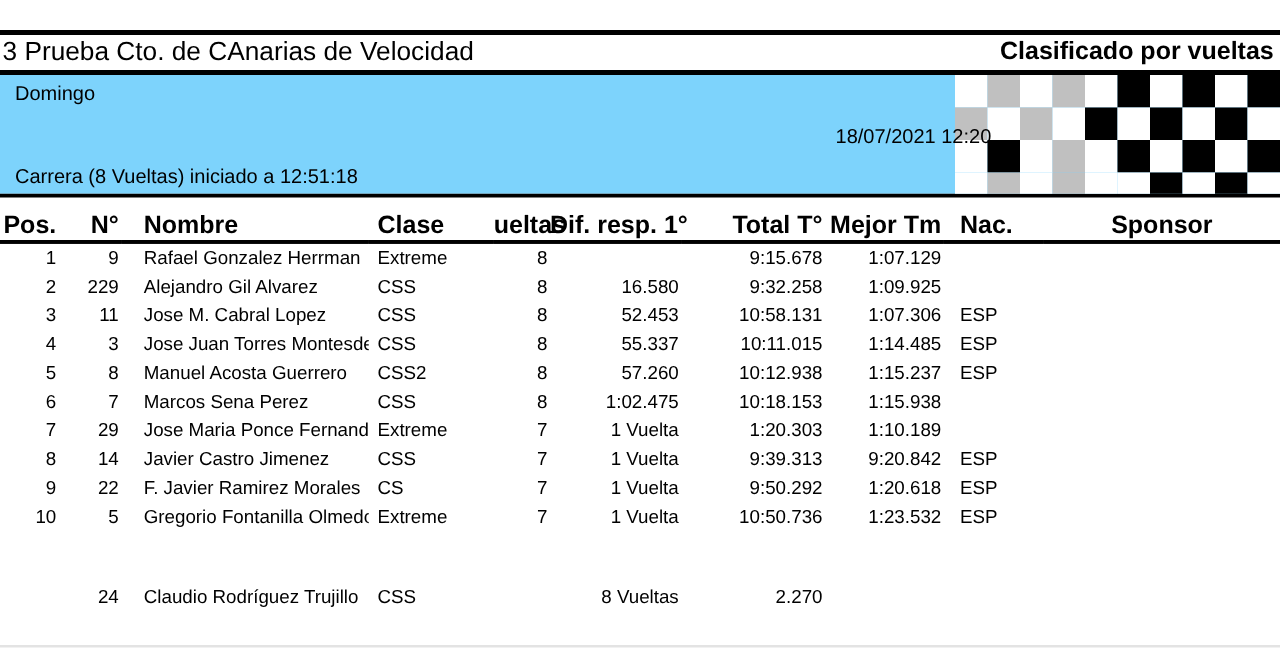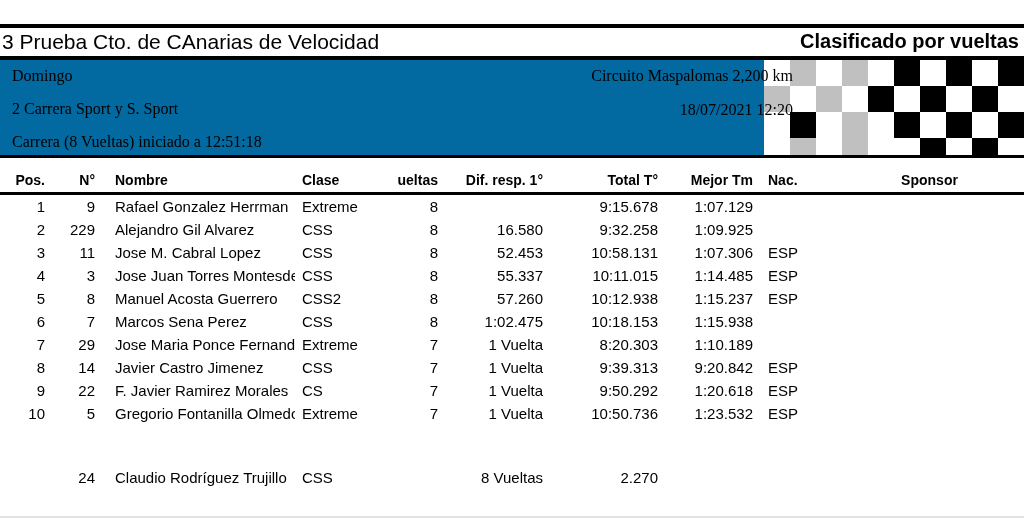--- a/index.html
+++ b/index.html
@@ -25,21 +25,21 @@
   #session  { left:12px;  top:73px; }
   .checker {
     position:absolute; right:0; top:0; width:260px; height:95px; overflow:hidden;
     display:grid; grid-template-columns:repeat(10,26px); grid-auto-rows:26px; z-index:1;
   }
 
   table.results { position:absolute; left:0; width:1024px; border-collapse:collapse; table-layout:fixed; }
   #main-table { top:168px; }
   #nc-table   { top:466px; }
   table.results th {
-    font-size:14px; font-weight:bold; height:24px; padding:0;
+    font-size:20px; font-weight:bold; height:24px; padding:0;
     border-bottom:3px solid #000; vertical-align:middle; white-space:nowrap;
   }
   table.results td {
     font-size:15px; height:23px; padding:0; vertical-align:middle;
     white-space:nowrap; overflow:hidden;
   }
   .c-pos     { text-align:right;  padding-right:3px  !important; }
   .c-num     { text-align:right;  padding-right:2px  !important; }
   .c-name    { text-align:left;   padding-left:18px  !important; }
   .c-clase   { text-align:left;   padding-left:7px   !important; }
@@ -59,21 +59,21 @@
 
 <div class="doc">
 
   <div class="hr" id="rule-top" style="background: rgb(0, 0, 0);"></div>
 
   <div class="title">3 Prueba Cto. de CAnarias de Velocidad</div>
   <div class="classified">Clasificado por vueltas</div>
 
   <div class="hr" id="rule-mid" style="background: rgb(0, 0, 0);"></div>
 
-  <div class="band" style="background: #0369a1; font-family: Liberation Serif, serif;">
+  <div class="band" style="background: #7dd3fc;">
     <div class="checker">
         <div style="background: rgb(255, 255, 255);"></div>
         <div style="background: rgb(192, 192, 192);"></div>
         <div style="background: rgb(255, 255, 255);"></div>
         <div style="background: rgb(192, 192, 192);"></div>
         <div style="background: rgb(255, 255, 255);"></div>
         <div style="background: rgb(0, 0, 0);"></div>
         <div style="background: rgb(255, 255, 255);"></div>
         <div style="background: rgb(0, 0, 0);"></div>
         <div style="background: rgb(255, 255, 255);"></div>
@@ -103,22 +103,20 @@
         <div style="background: rgb(255, 255, 255);"></div>
         <div style="background: rgb(192, 192, 192);"></div>
         <div style="background: rgb(255, 255, 255);"></div>
         <div style="background: rgb(255, 255, 255);"></div>
         <div style="background: rgb(0, 0, 0);"></div>
         <div style="background: rgb(255, 255, 255);"></div>
         <div style="background: rgb(0, 0, 0);"></div>
         <div style="background: rgb(255, 255, 255);"></div>
       </div>
     <div class="txt" id="day">Domingo</div>
-    <div class="txt" id="circuit">Circuito Maspalomas 2,200 km</div>
-    <div class="txt" id="race">2 Carrera Sport y S. Sport</div>
     <div class="txt" id="datetime">18/07/2021 12:20</div>
     <div class="txt" id="session">Carrera (8 Vueltas) iniciado a 12:51:18</div>
   </div>
 
   <div class="hr" id="rule-band" style="background: rgb(0, 0, 0);"></div>
 
   <table class="results" id="main-table">
     <colgroup>
       <col style="width:48px">
         <col style="width:49px">
@@ -224,21 +222,21 @@
     <td class="c-sponsor"></td>
   </tr>
 
   <tr>
     <td class="c-pos">7</td>
     <td class="c-num">29</td>
     <td class="c-name">Jose Maria Ponce Fernande</td>
     <td class="c-clase">Extreme</td>
     <td class="c-vueltas">7</td>
     <td class="c-dif">1 Vuelta</td>
-    <td class="c-total">8:20.303</td>
+    <td class="c-total">1:20.303</td>
     <td class="c-mejor">1:10.189</td>
     <td class="c-nac"></td>
     <td class="c-sponsor"></td>
   </tr>
 
   <tr>
     <td class="c-pos">8</td>
     <td class="c-num">14</td>
     <td class="c-name">Javier Castro Jimenez</td>
     <td class="c-clase">CSS</td>

